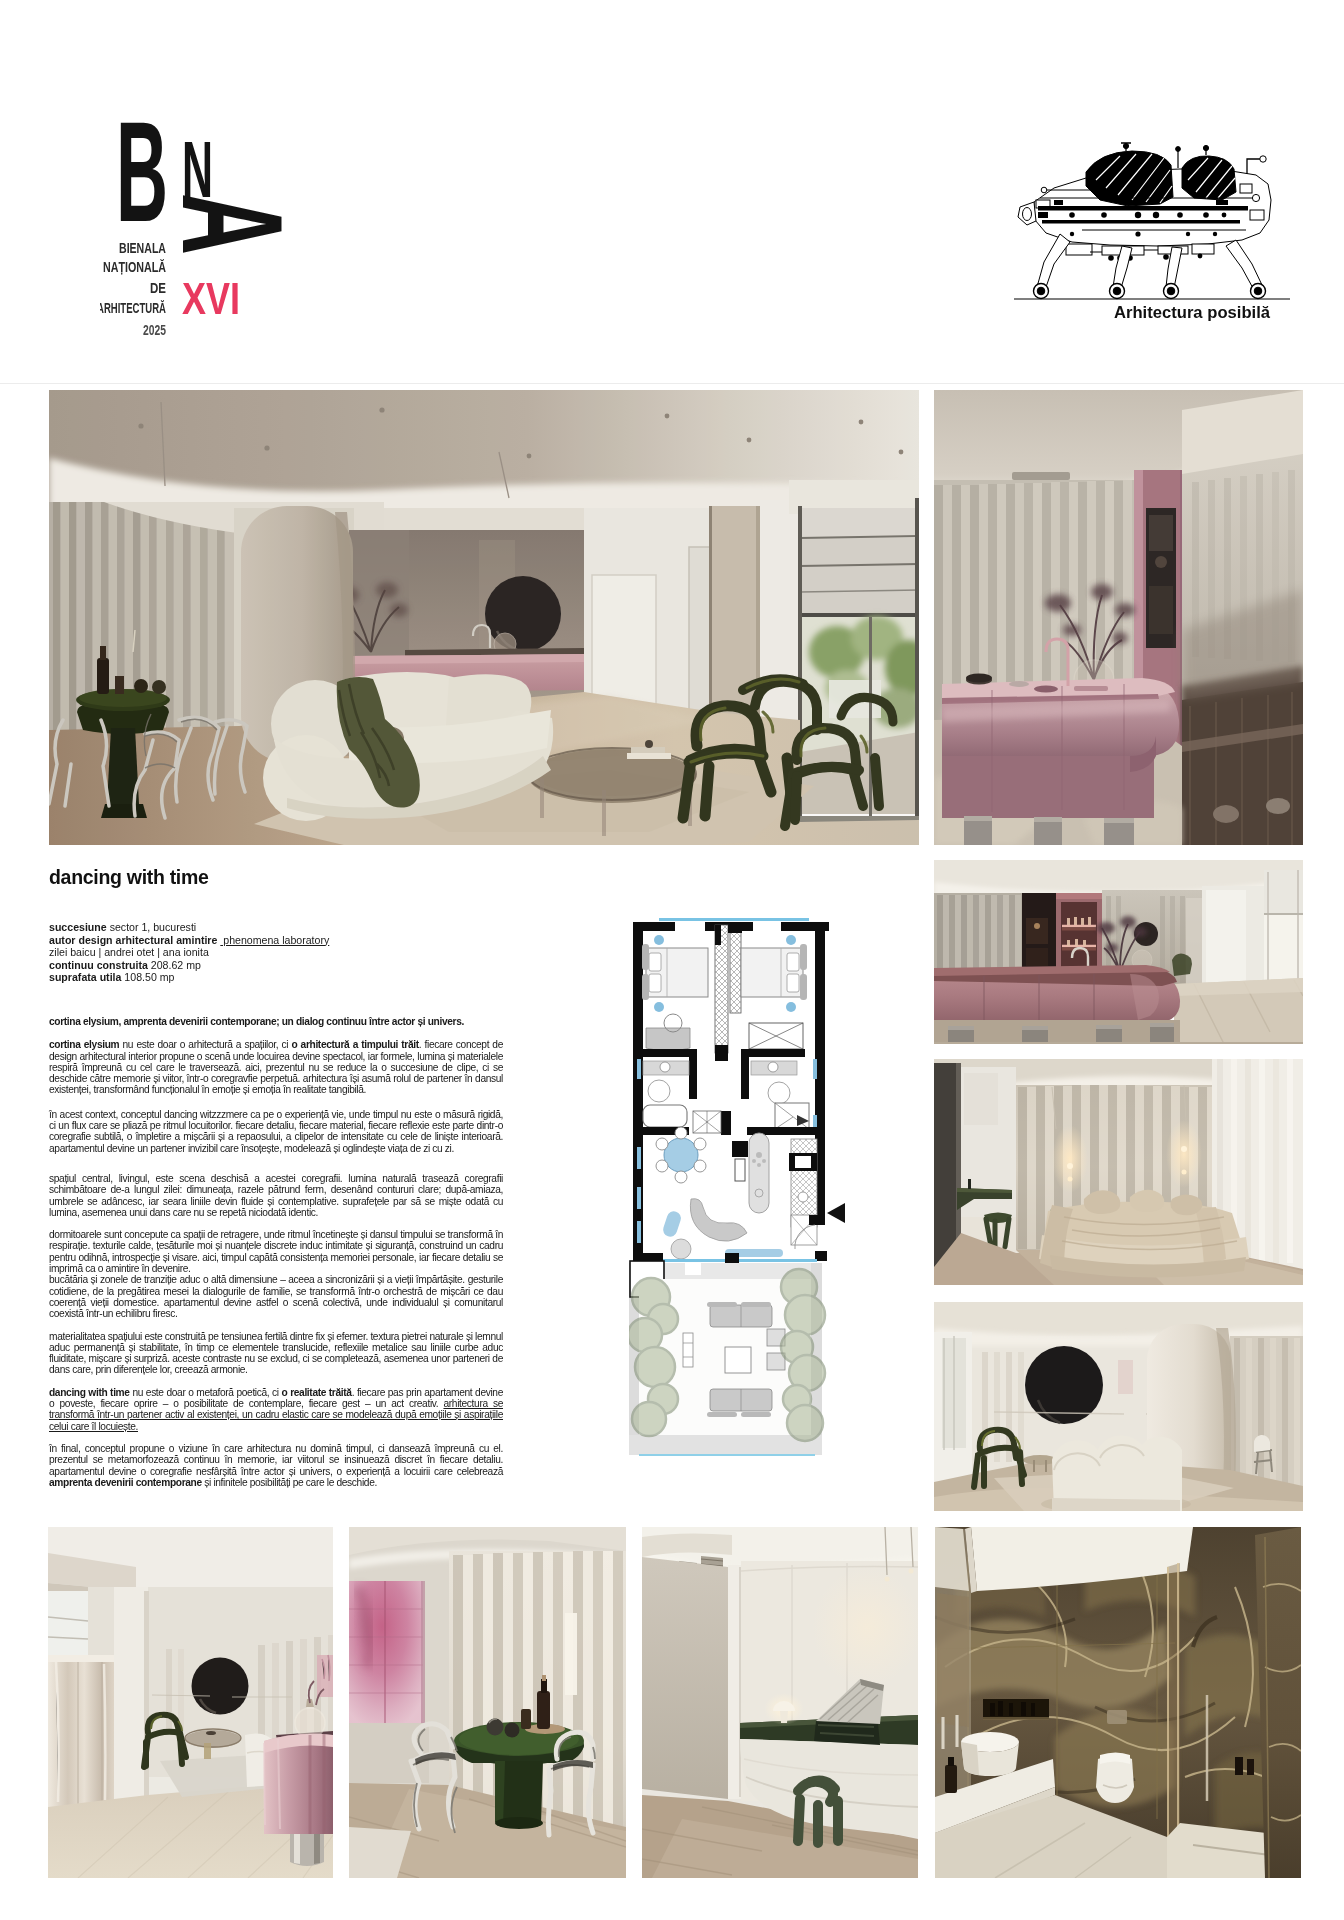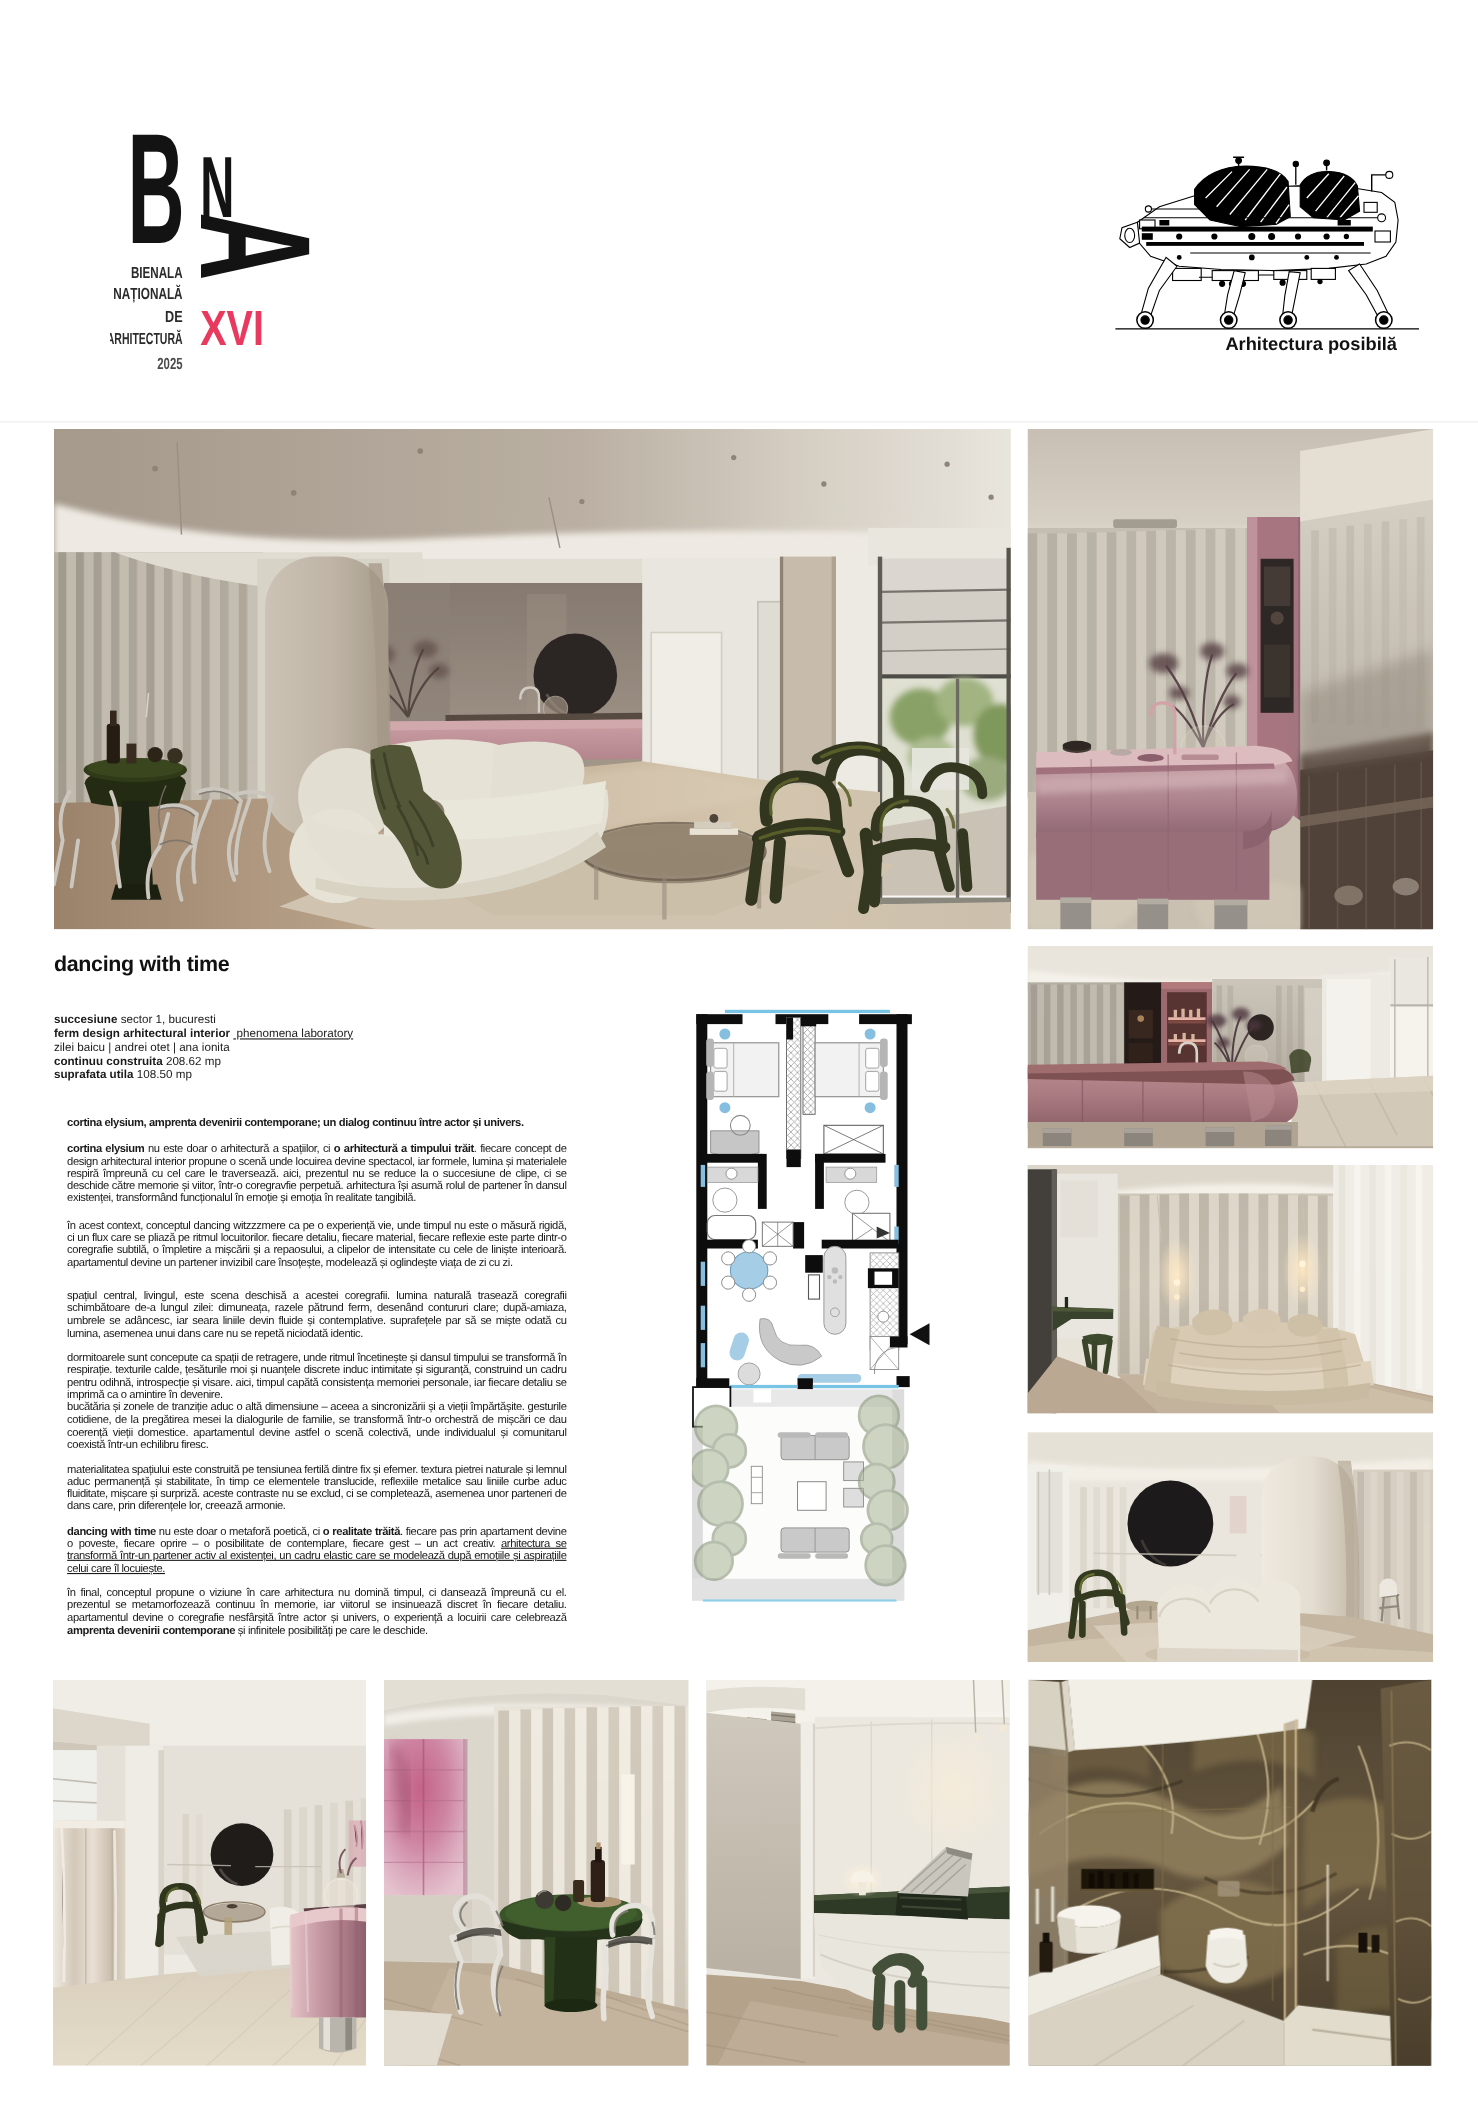--- a/index.html
+++ b/index.html
@@ -1361,27 +1361,27 @@
 </g>
 
 <rect x="10" y="539" width="176" height="2" fill="#8fd0e8"></rect>
 </svg>
 </div>
 
 <div class="abs" style="left:49px;top:866px;width:500px;font-size:19.5px;letter-spacing:-0.3px;font-weight:bold;color:#111;">dancing with time</div>
 
 <div class="abs" id="meta" style="left:49px;top:921px;width:460px;font-size:10.6px;line-height:12.55px;color:#1a1a1a;">
 <p style="margin:0"><b>succesiune</b> sector 1, bucuresti</p>
-<p style="margin:0"><b>ferm design arhitectural interior</b> <span style="text-decoration:underline">&nbsp;phenomena laboratory</span></p>
+<p style="margin:0"><b>autor design arhitectural amintire</b> <span style="text-decoration:underline">&nbsp;phenomena laboratory</span></p>
 <p style="margin:0">zilei baicu | andrei otet | ana ionita</p>
 <p style="margin:0"><b>continuu construita</b> 208.62 mp</p>
 <p style="margin:0"><b>suprafata utila</b> 108.50 mp</p>
 </div>
 
-<div class="abs" id="textcol" style="left:61px;top:1016px;width:454px;font-size:10.2px;letter-spacing:-0.35px;line-height:11.3px;color:#1a1a1a;text-align:justify;">
+<div class="abs" id="textcol" style="left:49px;top:1016px;width:454px;font-size:10.2px;letter-spacing:-0.35px;line-height:11.3px;color:#1a1a1a;text-align:justify;">
 <p style="font-weight:bold;text-align:left;">cortina elysium, amprenta devenirii contemporane; un dialog continuu între actor și univers.</p>
 <p style="margin-top:12px;"><b>cortina elysium</b> nu este doar o arhitectură a spațiilor, ci <b>o arhitectură a timpului trăit</b>. fiecare concept de design arhitectural interior propune o scenă unde locuirea devine spectacol, iar formele, lumina și materialele respiră împreună cu cel care le traversează. aici, prezentul nu se reduce la o succesiune de clipe, ci se deschide către memorie și viitor, într-o coregravfie perpetuă. arhitectura își asumă rolul de partener în dansul existenței, transformând funcționalul în emoție și emoția în realitate tangibilă.</p>
 <p style="margin-top:13px;">în acest context, conceptul dancing witzzzmere ca pe o experiență vie, unde timpul nu este o măsură rigidă, ci un flux care se pliază pe ritmul locuitorilor. fiecare detaliu, fiecare material, fiecare reflexie este parte dintr-o coregrafie subtilă, o împletire a mișcării și a repaosului, a clipelor de intensitate cu cele de liniște interioară. apartamentul devine un partener invizibil care însoțește, modelează și oglindește viața de zi cu zi.</p>
 <p style="margin-top:19px;">spațiul central, livingul, este scena deschisă a acestei coregrafii. lumina naturală trasează coregrafii schimbătoare de-a lungul zilei: dimuneața, razele pătrund ferm, desenând contururi clare; după-amiaza, umbrele se adâncesc, iar seara liniile devin fluide și contemplative. suprafețele par să se miște odată cu lumina, asemenea unui dans care nu se repetă niciodată identic.</p>
 <p style="margin-top:11px;">dormitoarele sunt concepute ca spații de retragere, unde ritmul încetinește și dansul timpului se transformă în respirație. texturile calde, țesăturile moi și nuanțele discrete induc intimitate și siguranță, construind un cadru pentru odihnă, introspecție și visare. aici, timpul capătă consistența memoriei personale, iar fiecare detaliu se imprimă ca o amintire în devenire.</p>
 <p style="">bucătăria și zonele de tranziție aduc o altă dimensiune – aceea a sincronizării și a vieții împărtășite. gesturile cotidiene, de la pregătirea mesei la dialogurile de familie, se transformă într-o orchestră de mișcări ce dau coerență vieții domestice. apartamentul devine astfel o scenă colectivă, unde individualul și comunitarul coexistă într-un echilibru firesc.</p>
 <p style="margin-top:11px;">materialitatea spațiului este construită pe tensiunea fertilă dintre fix și efemer. textura pietrei naturale și lemnul aduc permanență și stabilitate, în timp ce elementele translucide, reflexiile metalice sau liniile curbe aduc fluiditate, mișcare și surpriză. aceste contraste nu se exclud, ci se completează, asemenea unor parteneri de dans care, prin diferențele lor, creează armonie.</p>
 <p style="margin-top:11px;"><b>dancing with time</b> nu este doar o metaforă poetică, ci <b>o realitate trăită</b>. fiecare pas prin apartament devine o poveste, fiecare oprire – o posibilitate de contemplare, fiecare gest – un act creativ. <span style="text-decoration:underline">arhitectura se transformă într-un partener activ al existenței, un cadru elastic care se modelează după emoțiile și aspirațiile celui care îl locuiește.</span></p>
 <p style="margin-top:11px;">în final, conceptul propune o viziune în care arhitectura nu domină timpul, ci dansează împreună cu el. prezentul se metamorfozează continuu în memorie, iar viitorul se insinuează discret în fiecare detaliu. apartamentul devine o coregrafie nesfârșită între actor și univers, o experiență a locuirii care celebrează <b>amprenta devenirii contemporane</b> și infinitele posibilități pe care le deschide.</p>
 </div>

